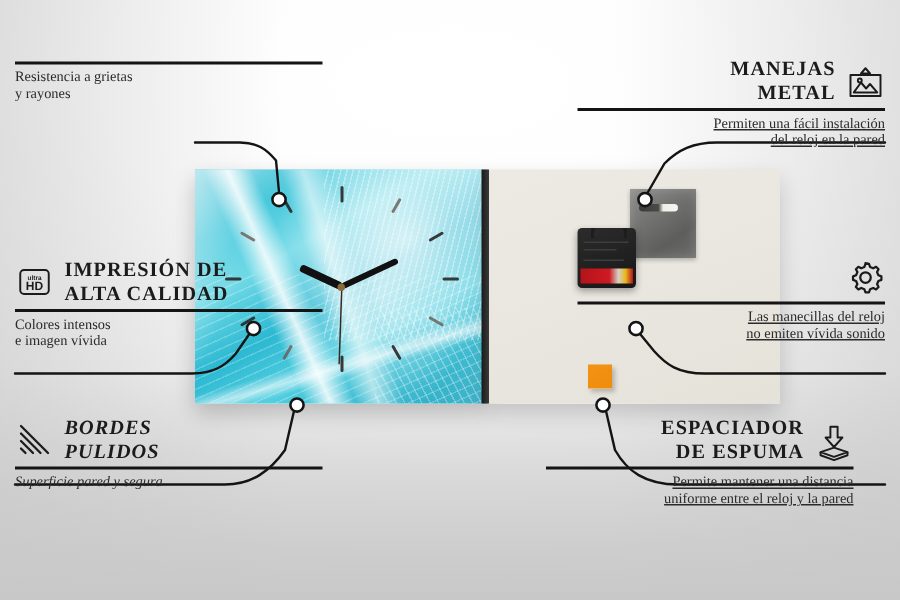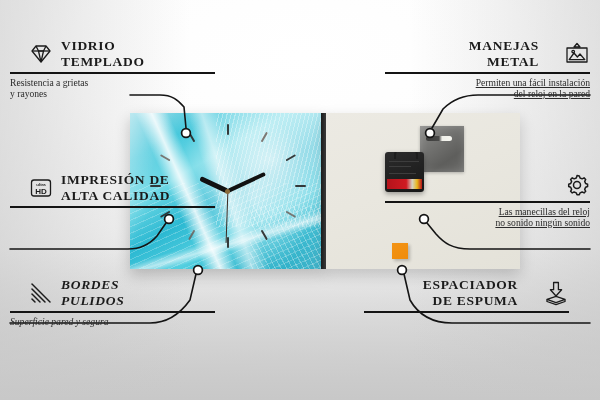--- a/index.html
+++ b/index.html
@@ -98,33 +98,33 @@
     border:2px solid #1d1d1d;border-bottom:none;border-radius:8px 8px 0 0;background:transparent;}
   .mech-line{position:absolute;background:#3d3d3d;height:1px;}
   #mech-label{position:absolute;left:2px;bottom:3px;width:35px;height:10px;
     background:linear-gradient(to right,#b5131b 0%,#cf1a22 55%,#d4d2c6 72%,#e8b61d 86%,#b5131b 100%);}
   #foam-spacer{position:absolute;left:67px;top:130px;width:16px;height:16px;
     background:linear-gradient(150deg,#f7a61e,#ef8c0c);box-shadow:2px 2px 3px rgba(0,0,0,.22);}
 
   
   .feature{position:absolute;width:205px;}
   .feature .head{display:flex;align-items:center;gap:7px;}
-  .feature.right .head{justify-content:flex-end;}
+  .feature.right .head{justify-content:flex-end;align-items:flex-end;}
   .title{
     font-family:"Liberation Serif",serif;font-weight:700;font-size:13.5px;line-height:15.5px;
     letter-spacing:.7px;color:#1b1b1b;text-transform:uppercase;white-space:pre-line;
   }
   .feature.right .title{text-align:right;}
   .rule{height:1.6px;background:#141414;margin:3px 0 3px 0;}
   .desc{
     font-family:"Liberation Serif",serif;font-size:9.6px;line-height:11.6px;color:#2b2b2b;
     white-space:pre-line;
   }
   .feature.right .desc{text-align:right;text-decoration:underline;}
-  .ficon{width:26px;height:26px;flex:0 0 26px;display:block;margin-left:18px;}
+  .ficon{width:26px;height:26px;flex:0 0 26px;display:block;}
   .ficon svg{display:block;}
 
   
   #feat-vidrio     {left:10px;  top:38px;}
   #feat-impresion  {left:10px;  top:172px;}
   #feat-bordes     {left:10px;  top:277px;font-style:italic;}
   #feat-manejas    {left:385px; top:38px;}
   #feat-mecanismo  {left:385px; top:172px;}
   #feat-espaciador {left:364px; top:277px;}
 
@@ -202,53 +202,40 @@
       <circle cx="186" cy="133" r="4.4"></circle>
       <circle cx="169" cy="219" r="4.4"></circle>
       <circle cx="198" cy="270" r="4.4"></circle>
       <circle cx="430" cy="133" r="4.4"></circle>
       <circle cx="424" cy="219" r="4.4"></circle>
       <circle cx="402" cy="270" r="4.4"></circle>
     </g>
   </svg>
 
   <div class="feature left" id="feat-vidrio">
-    <div class="head">
-      <span class="ficon">
-        <svg viewBox="0 0 26 26" width="26" height="26">
-          <g fill="none" stroke="#1b1b1b" stroke-width="1.3" stroke-linejoin="round">
-            <path d="M4,10 L8,5 H18 L22,10 L13,21 Z"></path>
-            <path d="M4,10 H22"></path>
-              <path d="M8,5 L10.5,10 L13,21"></path>
-              <path d="M18,5 L15.5,10 L13,21"></path>
-            <path d="M10.5,10 H15.5"></path>
-          </g>
-        </svg>
-      </span>
-      <span class="title">VIDRIO
-TEMPLADO</span>
-    </div>
     <div class="rule"></div>
     <div class="desc">Resistencia a grietas
 y rayones</div>
   </div>
 
   <div class="feature left" id="feat-impresion">
     <div class="head">
       <span class="ficon">
         <svg viewBox="0 0 26 26" width="26" height="26">
           <rect x="3.5" y="5" width="19" height="16" rx="2.5" fill="none" stroke="#1b1b1b" stroke-width="1.3"></rect>
           <text x="13" y="11.4" text-anchor="middle" font-family="Liberation Sans, sans-serif" font-size="4.3" font-weight="700" fill="#1b1b1b">ultra</text>
           <text x="13" y="18.6" text-anchor="middle" font-family="Liberation Sans, sans-serif" font-size="8" font-weight="700" fill="#1b1b1b">HD</text>
         </svg>
       </span>
       <span class="title">IMPRESIÓN DE
 ALTA CALIDAD</span>
     </div>
     <div class="rule"></div>
+    <div class="desc">Colores intensos
+e imagen vívida</div>
   </div>
 
   <div class="feature left" id="feat-bordes">
     <div class="head">
       <span class="ficon">
         <svg viewBox="0 0 26 26" width="26" height="26">
           <g stroke="#1b1b1b" stroke-width="1.5" stroke-linecap="round">
             <path d="M4,4 L22,22"></path>
               <path d="M4,9 L17,22"></path>
               <path d="M4,14 L12,22"></path>
@@ -289,33 +276,35 @@
         <svg viewBox="0 0 26 26" width="26" height="26">
           <g fill="none" stroke="#1b1b1b" stroke-width="1.5" stroke-linejoin="round">
             <path d="M13,3.4 l2.3,.55 .75,2.0 2.1,.9 1.9-1.0 1.65,1.65 -1.0,1.9 .9,2.1 2.0,.75 0,2.3 -2.0,.75 -.9,2.1 1.0,1.9 -1.65,1.65 -1.9,-1.0 -2.1,.9 -.75,2.0 -2.3,0 -.75,-2.0 -2.1,-.9 -1.9,1.0 -1.65,-1.65 1.0,-1.9 -.9,-2.1 -2.0,-.75 0,-2.3 2.0,-.75 .9,-2.1 -1.0,-1.9 1.65,-1.65 1.9,1.0 2.1,-.9 .75,-2.0 Z"></path>
             <circle cx="13" cy="13" r="3.5"></circle>
           </g>
         </svg>
       </span>
     </div>
     <div class="rule"></div>
     <div class="desc">Las manecillas del reloj
-no sonido ningún sonido</div>
+no emiten vívida sonido</div>
   </div>
 
   <div class="feature right" id="feat-espaciador">
     <div class="head">
       <span class="title">ESPACIADOR
 DE ESPUMA</span>
       <span class="ficon">
         <svg viewBox="0 0 26 26" width="26" height="26">
           <g fill="none" stroke="#1b1b1b" stroke-width="1.3" stroke-linejoin="round">
             <path d="M10.6,2.5 h4.8 v7.2 h3.2 L13,16 L7.4,9.7 h3.2 Z"></path>
             <path d="M13,16.4 L22,19.4 L13,22.6 L4,19.4 Z"></path>
             <path d="M4,19.4 v2.1 L13,24.7 L22,21.5 v-2.1"></path>
           </g>
         </svg>
       </span>
     </div>
     <div class="rule"></div>
+    <div class="desc">Permite mantener una distancia
+uniforme entre el reloj y la pared</div>
   </div>
 
 </div>
 
 </body></html>

